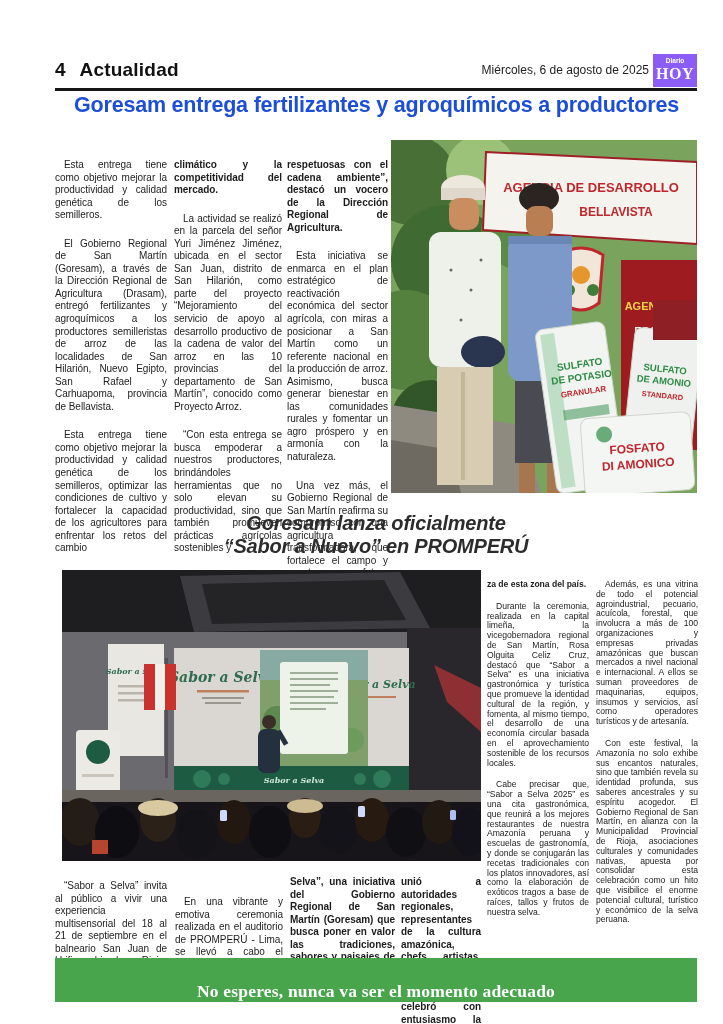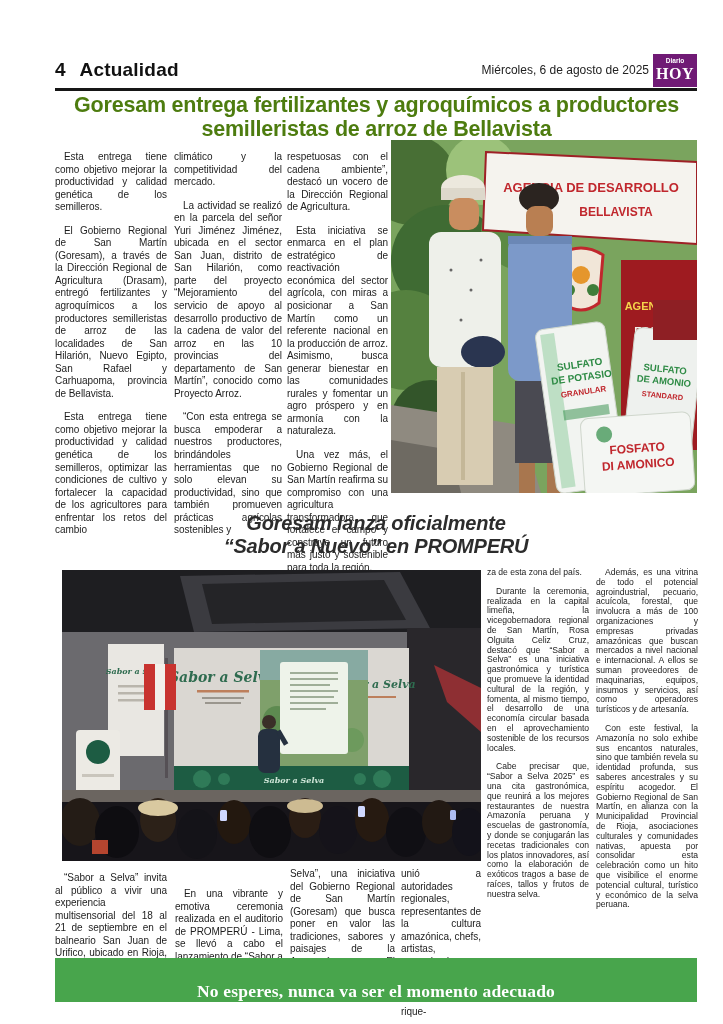--- a/index.html
+++ b/index.html
@@ -4,39 +4,39 @@
 <style>
   html,body{margin:0;padding:0;background:#e9e9e9;}
   .page{position:relative;width:723px;height:1024px;background:#ffffff;margin:0 auto;
         font-family:"Liberation Sans",sans-serif;color:#1c1c1c;overflow:hidden;}
   
   .header{position:absolute;left:55px;right:26px;top:52px;height:36px;display:flex;align-items:center;}
   .page-num{font-size:19px;font-weight:bold;color:#111;}
   .section-title{font-size:19px;font-weight:bold;color:#111;margin-left:14px;letter-spacing:.2px;}
   .header-spacer{flex:1;}
   .issue-date{font-size:12px;color:#222;margin-right:4px;}
-  .logo{width:44px;height:33px;background:#701a75;display:flex;flex-direction:column;
+  .logo{width:44px;height:33px;background:#8b5cf6;display:flex;flex-direction:column;
         align-items:center;justify-content:center;line-height:1;}
   .logo .logo-top{font-size:6.5px;color:#fff;font-weight:bold;margin-bottom:1px;}
   .logo .logo-main{font-size:16px;color:#fff;font-weight:bold;font-family:"Liberation Serif",serif;letter-spacing:.5px;}
   .top-rule{position:absolute;left:55px;right:26px;top:88px;height:3px;background:#161616;}
   
   .headline1{position:absolute;left:58px;right:28px;top:93px;text-align:center;
-             font-size:21.5px;font-weight:bold;color:#4d7c0f;line-height:1.13;letter-spacing:-.2px;}
+             font-size:21.5px;font-weight:bold;color:#1d4ed8;line-height:1.13;letter-spacing:-.2px;}
   .headline1 span{display:block;}
   .headline2{position:absolute;left:55px;right:26px;top:512px;text-align:center;
              font-size:20px;font-weight:bold;color:#2c2c2c;line-height:1.16;letter-spacing:-.2px;font-style:italic;}
   .headline2 span{display:block;}
   
   .col{position:absolute;text-align:justify;}
-  .col p{margin:8px 0 11px 0;}
+  .col p{margin:16px 0 11px 0;}
   .a1 p,.bot p{font-size:10px;line-height:12.55px;letter-spacing:-.05px;}
-  .a2 p{font-size:8.6px;line-height:9.8px;letter-spacing:-.03px;margin:0 0 9px 0;}
+  .a2 p{font-size:8.6px;line-height:9.8px;letter-spacing:-.03px;margin:12px 0 9px 0;}
   .para{text-indent:9px;}
-  .cont{text-indent:0;}
+  .cont{text-indent:0;font-weight:bold;}
   
   .photo{position:absolute;overflow:hidden;}
   .photo svg{display:block;}
   
   .quote-banner{position:absolute;left:55px;right:26px;top:958px;height:44px;background:#48a54c;
                 display:flex;align-items:flex-end;justify-content:center;}
   .quote-banner .q{font-family:"Liberation Serif",serif;font-weight:bold;font-size:17.5px;color:#ffffff;letter-spacing:.2px;}
 </style>
 </head>
 <body>
@@ -50,21 +50,20 @@
     <span class="issue-date">Miércoles, 6 de agosto de 2025</span>
     <span class="logo">
       <span class="logo-top">Diario</span>
       <span class="logo-main">HOY</span>
     </span>
   </div>
   <div class="top-rule"></div>
 
   <div class="headline1">
     <span>Goresam entrega fertilizantes y agroquímicos a productores</span>
-    <span>semilleristas de arroz de Bellavista</span>
   </div>
 
   <div class="col a1" style="left:55px;top:143px;width:112px;height:352px;">
     <p class="para">Esta entrega tiene como objetivo mejorar la productividad y calidad genética de los semilleros.</p>
     <p class="para">El Gobierno Regional de San Martín (Goresam), a través de la Dirección Regional de Agricultura (Drasam), entregó fertilizantes y agroquímicos a los productores semilleristas de arroz de las localidades de San Hilarión, Nuevo Egipto, San Rafael y Carhuapoma, provincia de Bellavista.</p>
     <p class="para">Esta entrega tiene como objetivo mejorar la productividad y calidad genética de los semilleros, optimizar las condiciones de cultivo y fortalecer la capacidad de los agricultores para enfrentar los retos del cambio</p>
   </div>
   <div class="col a1" style="left:174px;top:143px;width:108px;height:352px;">
     <p class="cont">climático y la competitividad del mercado.</p>
     <p class="para">La actividad se realizó en la parcela del señor Yuri Jiménez Jiménez, ubicada en el sector San Juan, distrito de San Hilarión, como parte del proyecto “Mejoramiento del servicio de apoyo al desarrollo productivo de la cadena de valor del arroz en las 10 provincias del departamento de San Martín”, conocido como Proyecto Arroz.</p>

